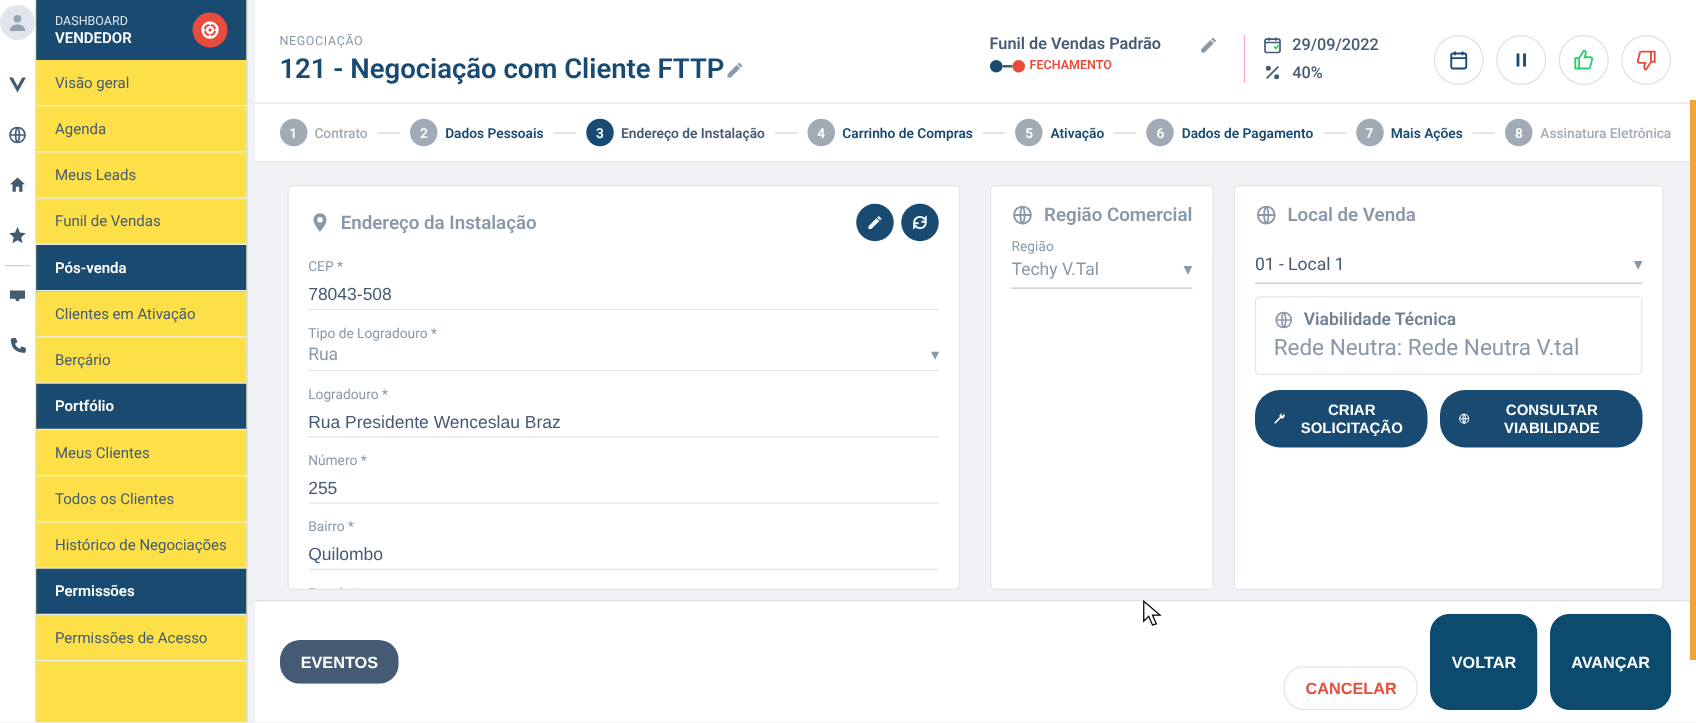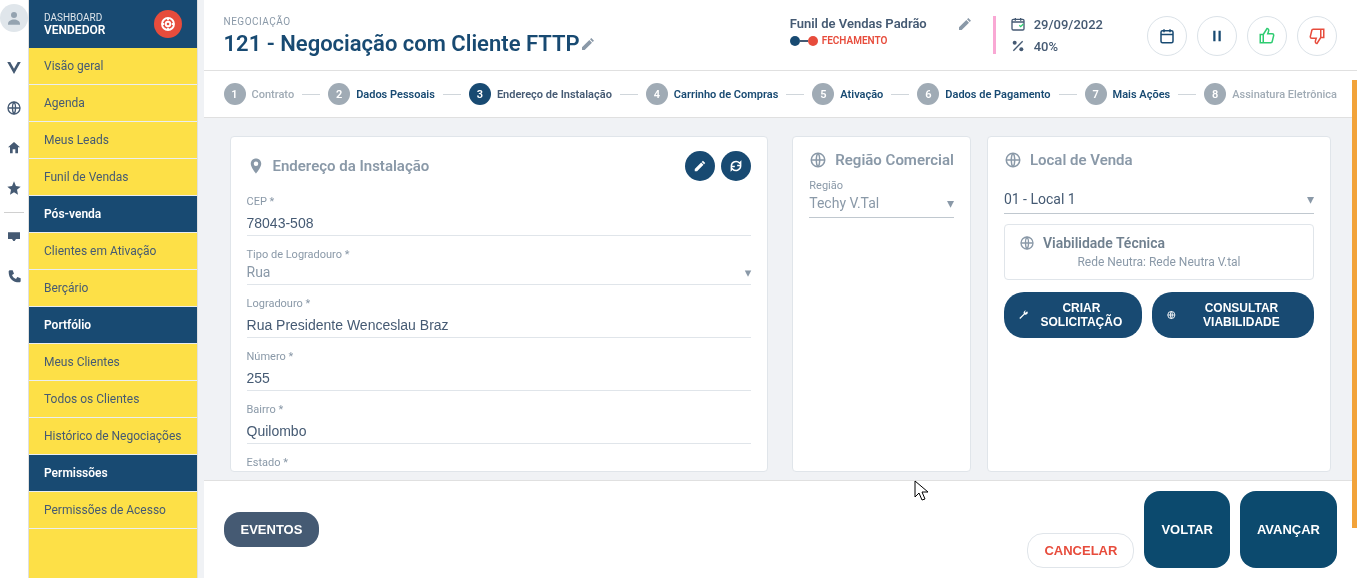--- a/index.html
+++ b/index.html
@@ -90,38 +90,38 @@
       flex-direction:column;
       position: relative;
     }
     .main-scroll-edge {
       position:absolute;
       right:0; top:80px; bottom:50px; width:5px;
       background:#f2a33a;
     }
     .top-header {
       background:#fff;
-      padding: 16px 20px 14px;
+      padding: 28px 20px 14px;
       border-bottom: 1px solid #e0e0e0;
       display:flex;
       align-items:flex-start;
       gap: 20px;
     }
     .topheader-left { flex: 1; min-width:0; }
     .breadcrumb { font-size:10px; color:#8a99a8; letter-spacing:0.5px; }
     .title-row { display:flex; align-items:center; margin-top:4px; }
     .page-title { font-size:22px; font-weight:600; color:#184a72; }
     .pencil-icon-sm { color:#8a99a8; cursor:pointer; }
     .funnel-block { display:flex; flex-direction:column; gap:4px; padding-right:10px; }
     .funnel-title { font-size:13px; font-weight:600; color:#455a73; }
     .funnel-status { display:flex; align-items:center; gap:4px; font-size:10px; color:#e74c3c; font-weight:600; }
     .funnel-dots { display:flex; gap:0; align-items:center;}
     .funnel-dot { width:10px; height:10px; border-radius:50%; }
     .funnel-line { width:8px; height:2px; background:#455a73; }
-    .info-block { display:flex; flex-direction:column; gap:6px; padding: 0 14px; border-left:3px solid #f9a8d4; }
+    .info-block { display:flex; flex-direction:column; gap:6px; padding: 0 14px; border-left:1px solid #f9a8d4; }
     .info-line { display:flex; align-items:center; gap:8px; font-size:13px; color:#455a73; font-weight:500;}
     .action-pills { display:flex; gap:10px; padding-left:10px;}
     .pill {
       width:40px; height:40px; border-radius:50%;
       background:#fff; border:1px solid #dbe2e8;
       display:flex; align-items:center; justify-content:center;
       cursor:pointer;
     }
     .pill svg { width:18px; height:18px; }
 
@@ -189,21 +189,21 @@
       border-bottom:1px solid #c0c8cf; padding-bottom:6px;
       display:flex; justify-content:space-between; align-items:center;
       font-size:14px; color:#455a73;
     }
     .select-underline.muted { color:#8a99a8; }
     .viability-box {
       margin-top:10px; border:1px solid #e0e5ea; border-radius:4px;
       padding:10px 14px;
     }
     .viability-title { display:flex; align-items:center; gap:8px; font-size:14px; font-weight:600; color:#70808f;}
-    .viability-sub { font-size:12px; color:#8a99a8; margin-top:4px;text-align:center;}
+    .viability-sub { font-size:18px; color:#8a99a8; margin-top:4px;}
     .btn-row { display:flex; gap:10px; margin-top:12px;}
     .btn-pill {
       background:#184a72; color:#fff; border:none;
       padding: 9px 14px; border-radius:20px;
       font-size:12px; font-weight:600;
       display:flex; align-items:center; gap:6px;
       cursor:pointer;
     }
 
     .bottom-bar {

